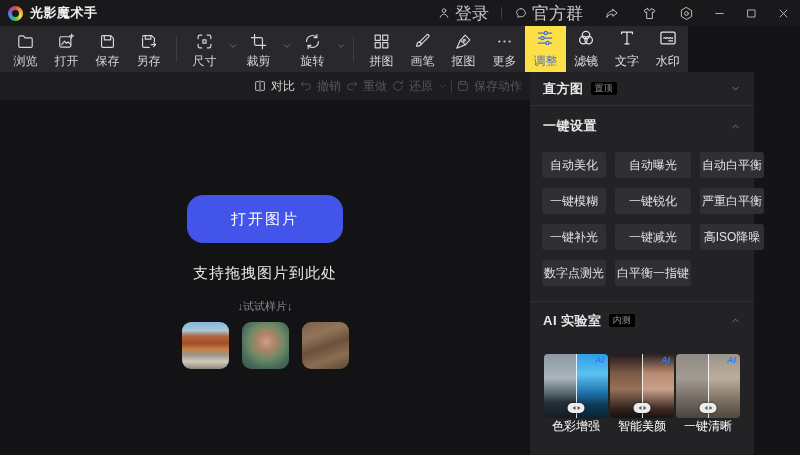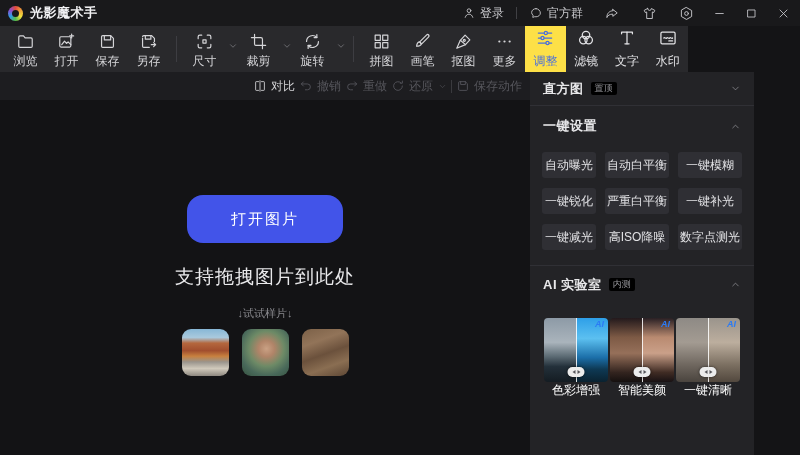--- a/index.html
+++ b/index.html
@@ -11,21 +11,21 @@
   .ic{stroke:currentColor;fill:none;stroke-width:1.5;stroke-linecap:round;stroke-linejoin:round;}
 
   
   .titlebar{position:absolute;top:0;left:0;width:800px;height:26px;background:#19191b;
             display:flex;align-items:center;padding:0 0 0 8px;box-sizing:border-box;}
   .logo{width:15px;height:15px;border-radius:50%;position:relative;flex:0 0 auto;
         background:conic-gradient(#e04a3f,#f0a23a,#f2e13d,#55bd4c,#2f9fe8,#8a4fd0,#e04a3f);}
   .logo::after{content:"";position:absolute;inset:4px;border-radius:50%;background:#19191b;}
   .app-title{color:#f2f2f4;font-size:13px;font-weight:bold;margin-left:7px;letter-spacing:.5px;}
   .tb-right{margin-left:auto;display:flex;align-items:center;height:100%;}
-  .tb-btn{display:flex;align-items:center;gap:4px;color:#c8c8cc;font-size:12px;cursor:pointer;}
+  .tb-btn{display:flex;align-items:center;gap:4px;color:#c8c8cc;font-size:17px;cursor:pointer;}
   .tb-btn svg{width:14px;height:14px;}
   .tb-sep{width:1px;height:12px;background:#404044;margin:0 12px;}
   .tb-ico{color:#c8c8cc;margin-left:22px;cursor:pointer;}
   .tb-ico svg{width:15px;height:15px;}
   .win-btn{color:#d2d2d6;margin-left:19px;cursor:pointer;}
   .win-btn svg{width:13px;height:13px;}
   .win-btn.close{margin-right:10px;}
 
   
   .header{position:absolute;top:26px;left:0;width:688px;height:46px;display:flex;background:#29292c;}
@@ -55,21 +55,21 @@
   .sub-item.disabled{color:#55555b;cursor:default;}
   .sub-chev svg{width:9px;height:9px;margin-left:1px;}
   .sub-sep{width:1px;height:13px;background:#3a3a3e;}
 
   
   .canvas{position:absolute;top:100px;left:0;width:530px;height:355px;background:#131315;}
   .canvas-inner{display:flex;flex-direction:column;align-items:center;padding-top:95px;}
   .open-btn{width:156px;height:48px;background:#4254e9;border:none;border-radius:16px;color:#fff;
             font-size:15px;letter-spacing:2px;display:flex;align-items:center;justify-content:center;
             cursor:pointer;font-family:inherit;}
-  .drag-hint{margin-top:21px;font-size:19px;color:#e9e9eb;letter-spacing:1px;}
+  .drag-hint{margin-top:21px;font-size:15px;color:#e9e9eb;letter-spacing:1px;}
   .sample-hint{margin-top:16px;font-size:11px;color:#8b8b90;}
   .samples{margin-top:8px;display:flex;gap:13px;}
   .sample-thumb{width:47px;height:47px;border-radius:9px;cursor:pointer;}
   .s1{background:linear-gradient(180deg,#87b7d6 0%,#a9c9dd 18%,#b4673e 30%,#a14e2e 46%,#c8813f 58%,#9a948c 70%,#d0c9bb 84%,#8e8880 100%);}
   .s2{background:radial-gradient(circle at 52% 42%,#caa184 0%,#b08468 22%,#6d8a66 48%,#49695a 72%,#35523f 100%);}
   .s3{background:linear-gradient(160deg,#7c6148 0%,#927459 28%,#6b513c 52%,#8a6e52 74%,#5c4634 100%);}
 
   
   .right-panel{position:absolute;top:72px;left:530px;width:224px;height:383px;background:#232326;
                box-sizing:border-box;}
@@ -428,29 +428,31 @@
     <div class="sec-header quick-header">
       <span class="sec-title">一键设置</span>
       <span class="sec-chev">
           <svg class="ic" viewBox="0 0 24 24">
             <path d="M6 15l6-6 6 6"></path>
           </svg>
         </span>
     </div>
 
     <div class="qgrid">
+      <button class="qbtn">自动美化</button>
       <button class="qbtn">自动曝光</button>
       <button class="qbtn">自动白平衡</button>
       <button class="qbtn">一键模糊</button>
       <button class="qbtn">一键锐化</button>
       <button class="qbtn">严重白平衡</button>
       <button class="qbtn">一键补光</button>
       <button class="qbtn">一键减光</button>
       <button class="qbtn">高ISO降噪</button>
       <button class="qbtn">数字点测光</button>
+      <button class="qbtn">白平衡一指键</button>
     </div>
 
     <div class="panel-divider ai-divider"></div>
 
     <div class="sec-header ai-header">
       <span class="sec-title">AI 实验室</span>
       <span class="sec-badge">内测</span>
       <span class="sec-chev">
           <svg class="ic" viewBox="0 0 24 24">
             <path d="M6 15l6-6 6 6"></path>

